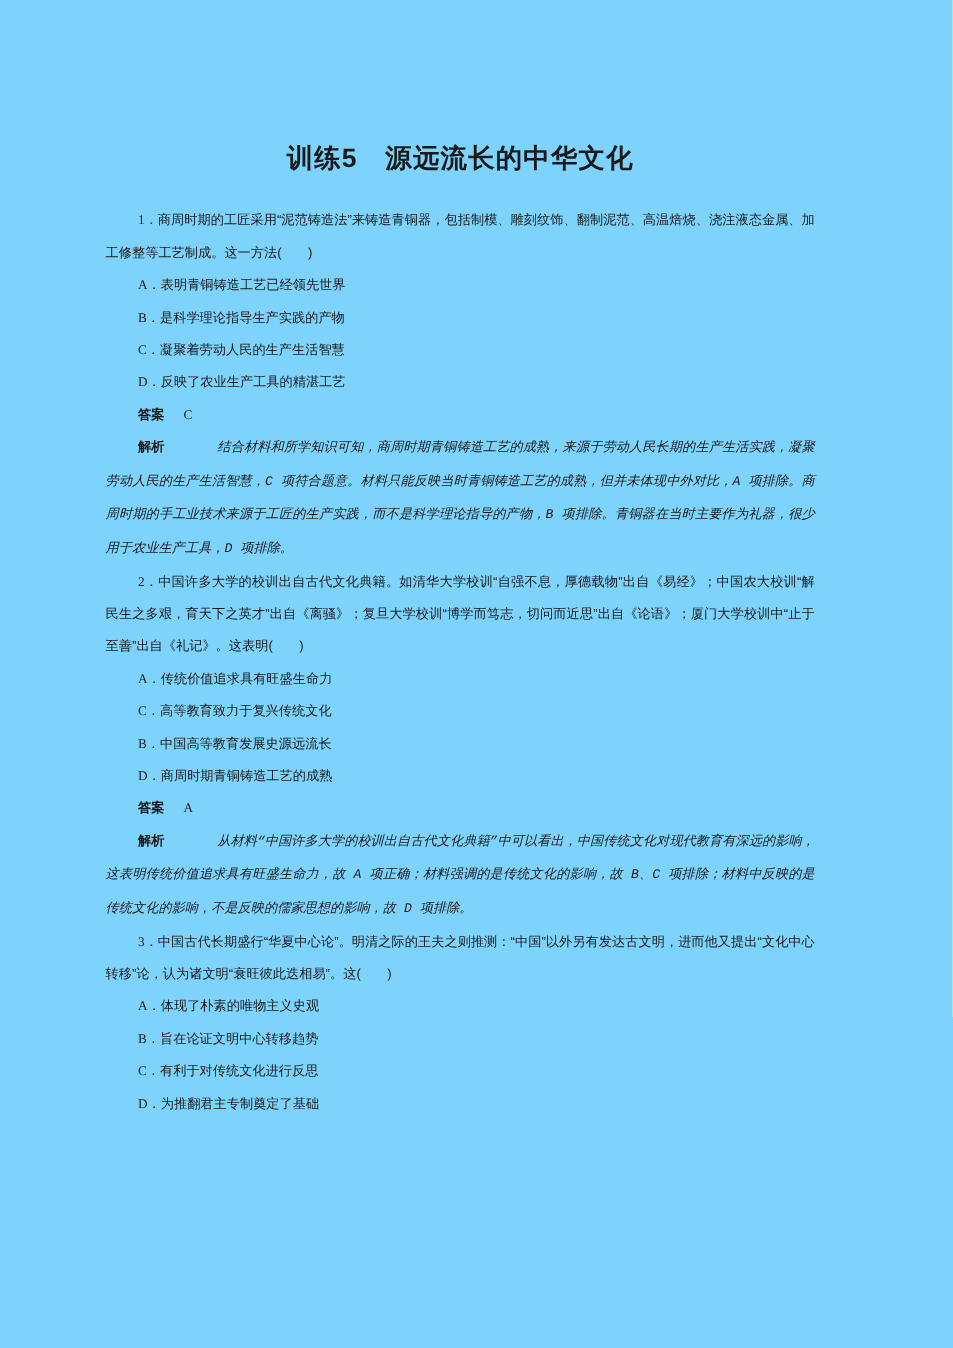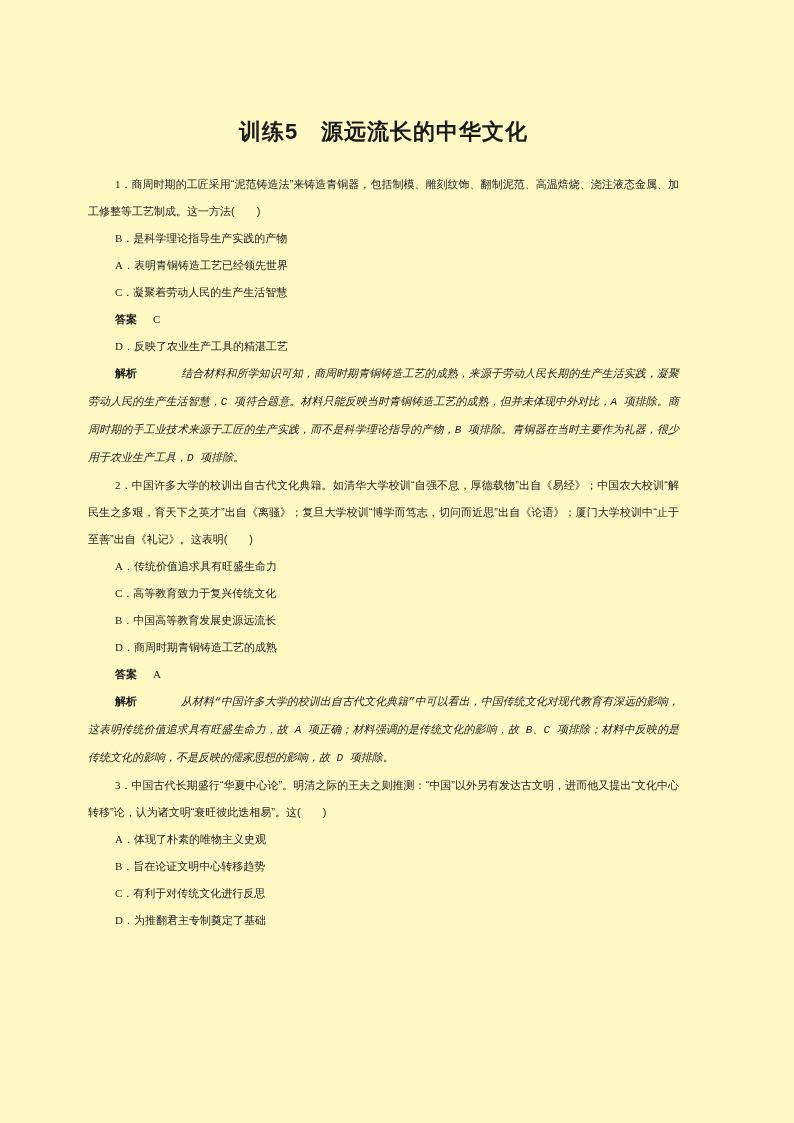--- a/index.html
+++ b/index.html
@@ -4,21 +4,21 @@
 <style>
   html, body {
     margin: 0;
     padding: 0;
     background: #ffffff;
   }
   .page {
     position: relative;
     width: 794px;
     height: 1123px;
-    background: #fef9c3;
+    background: #7dd3fc;
     color: #1a1a1a;
     font-family: "Liberation Sans", sans-serif;
     overflow: hidden;
   }
   .content {
     position: absolute;
     left: 88px;
     top: 118px;
     width: 591px;
   }
@@ -62,25 +62,25 @@
 </head>
 <body>
 
 <div class="page">
   <div class="content">
 
     <h1 class="doc-title">训练5　源远流长的中华文化</h1>
 
     <div>
       <p class="para"><span class="latin">1．</span><span>商周时期的工匠采用“泥范铸造法”来铸造青铜器，包括制模、雕刻纹饰、翻制泥范、高温焙烧、浇注液态金属、加工修整等工艺制成。这一方法(　　)</span></p>
+      <p class="para"><span class="latin">A．</span><span>表明青铜铸造工艺已经领先世界</span></p>
       <p class="para"><span class="latin">B．</span><span>是科学理论指导生产实践的产物</span></p>
-      <p class="para"><span class="latin">A．</span><span>表明青铜铸造工艺已经领先世界</span></p>
       <p class="para"><span class="latin">C．</span><span>凝聚着劳动人民的生产生活智慧</span></p>
+      <p class="para"><span class="latin">D．</span><span>反映了农业生产工具的精湛工艺</span></p>
       <p class="para"><span class="label-bold">答案</span><span class="answer-value">C</span></p>
-      <p class="para"><span class="latin">D．</span><span>反映了农业生产工具的精湛工艺</span></p>
       <p class="para analysis"><span class="label-bold analysis-label">解析</span><span class="analysis-text">结合材料和所学知识可知，商周时期青铜铸造工艺的成熟，来源于劳动人民长期的生产生活实践，凝聚劳动人民的生产生活智慧，C 项符合题意。材料只能反映当时青铜铸造工艺的成熟，但并未体现中外对比，A 项排除。商周时期的手工业技术来源于工匠的生产实践，而不是科学理论指导的产物，B 项排除。青铜器在当时主要作为礼器，很少用于农业生产工具，D 项排除。</span></p>
     </div>
 
     <div>
       <p class="para"><span class="latin">2．</span><span>中国许多大学的校训出自古代文化典籍。如清华大学校训“自强不息，厚德载物”出自《易经》；中国农大校训“解民生之多艰，育天下之英才”出自《离骚》；复旦大学校训“博学而笃志，切问而近思”出自《论语》；厦门大学校训中“止于至善”出自《礼记》。这表明(　　)</span></p>
       <p class="para"><span class="latin">A．</span><span>传统价值追求具有旺盛生命力</span></p>
       <p class="para"><span class="latin">C．</span><span>高等教育致力于复兴传统文化</span></p>
       <p class="para"><span class="latin">B．</span><span>中国高等教育发展史源远流长</span></p>
       <p class="para"><span class="latin">D．</span><span>商周时期青铜铸造工艺的成熟</span></p>
       <p class="para"><span class="label-bold">答案</span><span class="answer-value">A</span></p>

